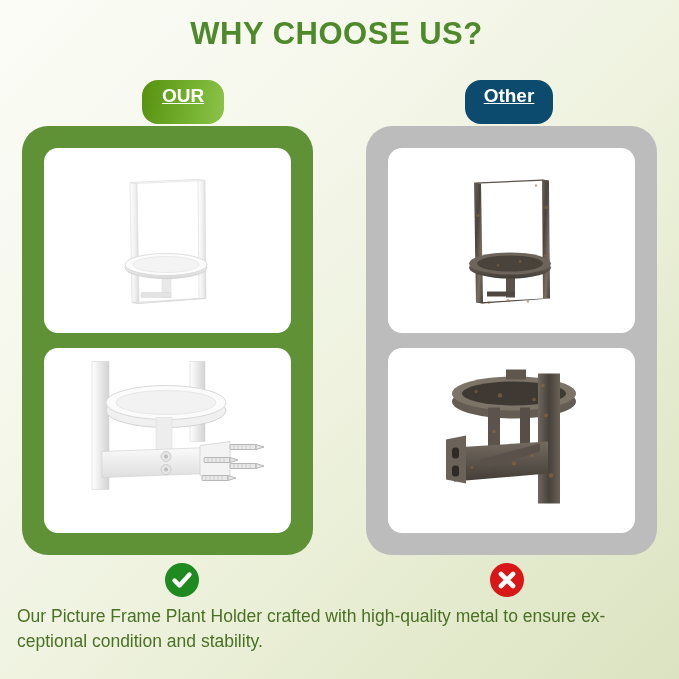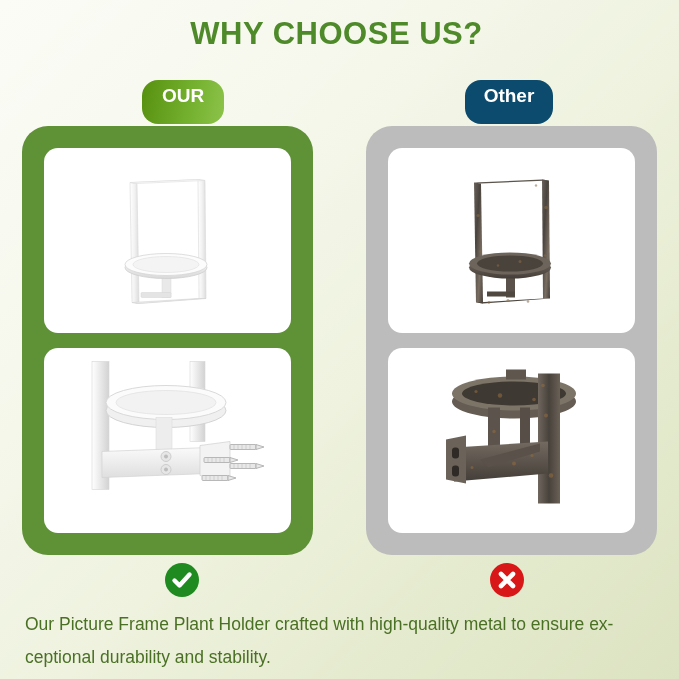--- a/index.html
+++ b/index.html
@@ -35,20 +35,21 @@
   
   .badge {
     position: absolute;
     height: 44px;
     line-height: 32px;
     border-radius: 16px;
     text-align: center;
     color: #ffffff;
     font-size: 19px;
     font-weight: bold;
+    text-decoration: underline;
   }
   .badge-our {
     top: 80px;
     left: 142px;
     width: 82px;
     background: linear-gradient(100deg, #57900f 0%, #72af2c 55%, #8cc34a 100%);
   }
   .badge-other {
     top: 80px;
     left: 465px;
@@ -119,21 +120,21 @@
   .caption {
     position: absolute;
     top: 604px;
     left: 17px;
     width: 648px;
     color: #4a7024;
     font-size: 17.5px;
     line-height: 25px;
   }
   .caption p {
-    margin: 8px;
+    margin: 0;
   }
 </style>
 </head>
 <body>
 
 <div class="page">
 
   <div class="title">WHY CHOOSE US?</div>
 
   <div class="badge badge-our">OUR</div>
@@ -330,16 +331,16 @@
   </div>
 
   <div class="verdict verdict-bad">
     <svg viewBox="0 0 34 34">
       <path d="M11 11 L23 23 M23 11 L11 23" fill="none" stroke="#ffffff" stroke-width="4.6" stroke-linecap="round"></path>
     </svg>
   </div>
 
   <div class="caption">
     <p>Our Picture Frame Plant Holder crafted with high-quality metal to ensure ex-</p>
-    <p>ceptional durability and stability.</p>
+    <p>ceptional condition and stability.</p>
   </div>
 
 </div>
 
 </body></html>

